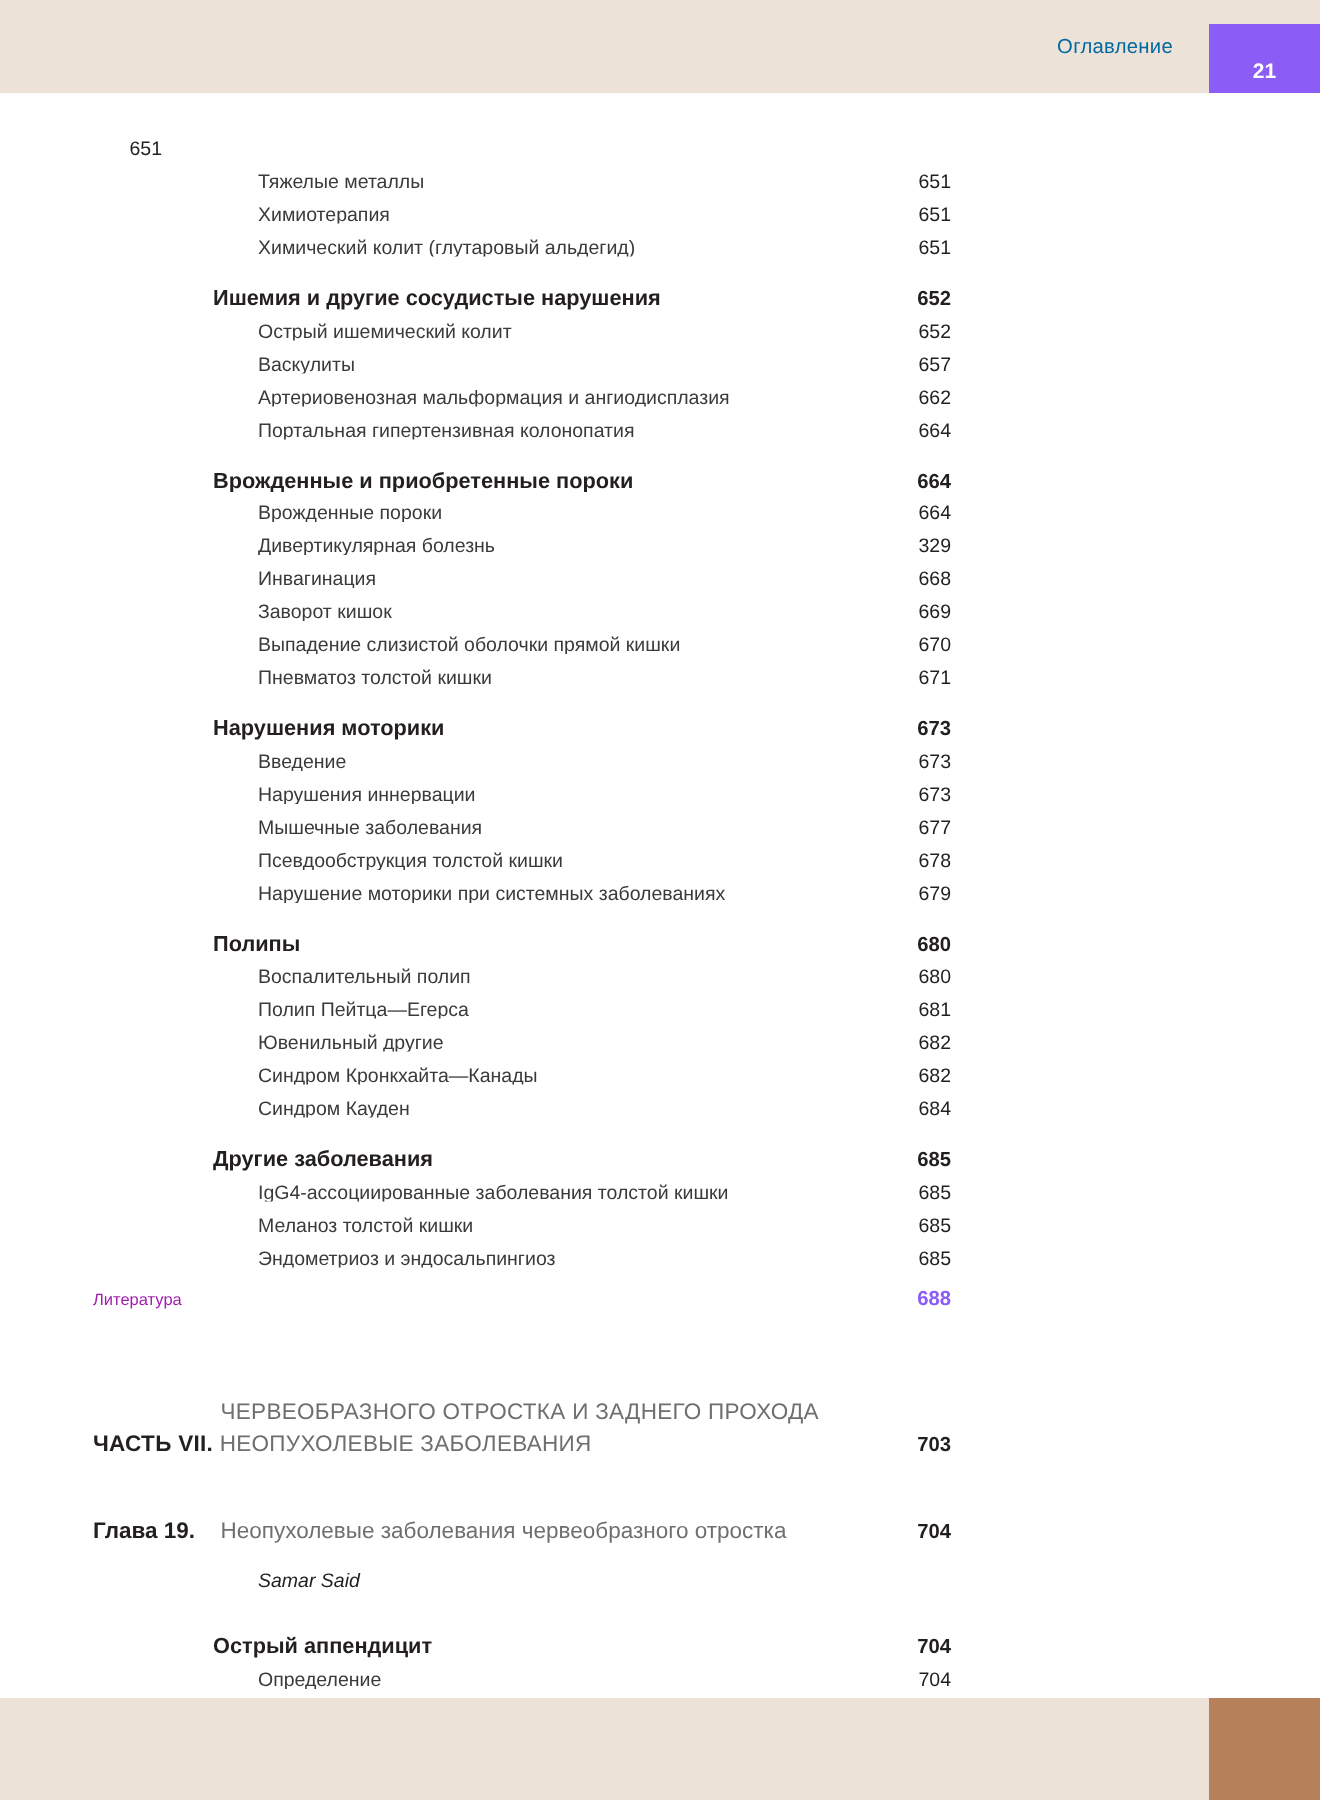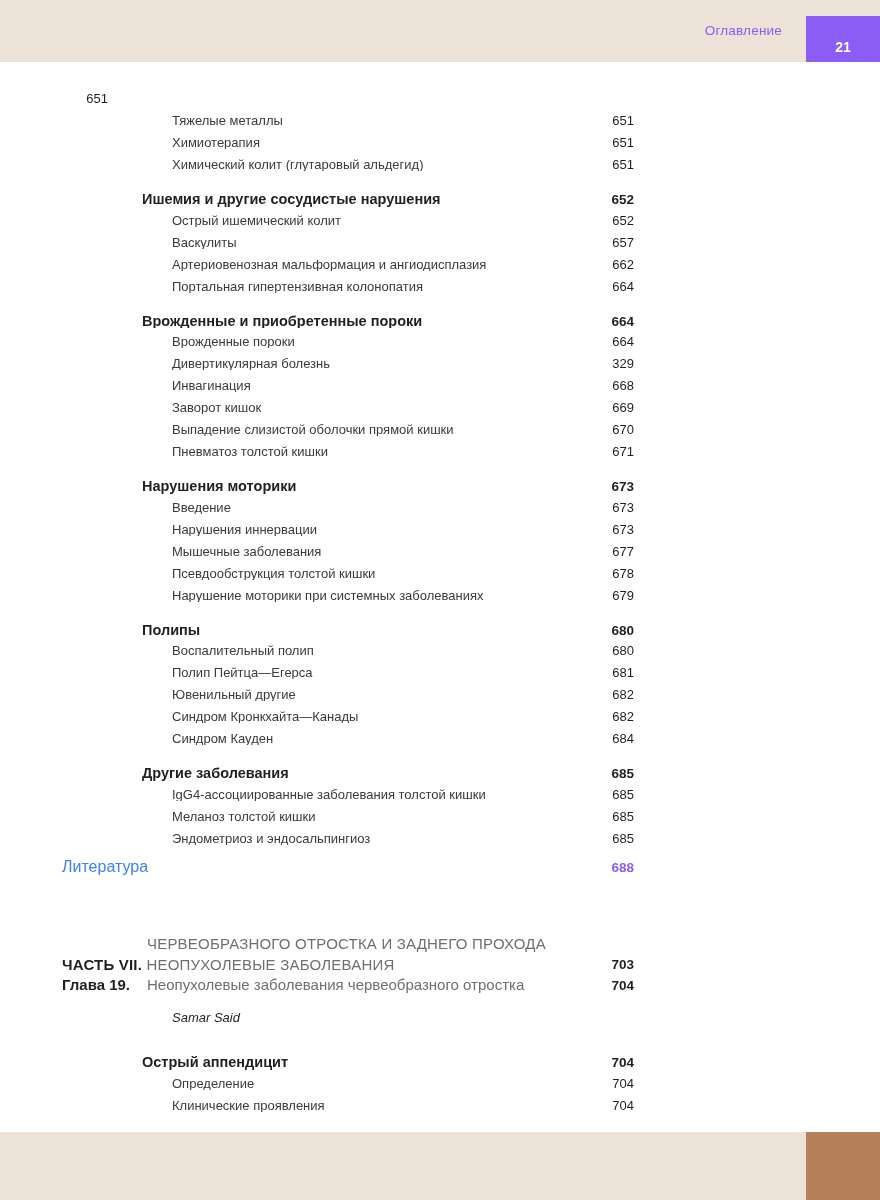--- a/index.html
+++ b/index.html
@@ -31,21 +31,21 @@
     height: 62px;
     background: #ece2d8;
   }
   .header-title {
     position: absolute;
     top: 0;
     right: 98px;
     height: 62px;
     line-height: 62px;
     font-size: 13.5px;
-    color: #8b5cf6;
+    color: #0369a1;
     letter-spacing: 0.2px;
   }
   .header-page-box {
     position: absolute;
     top: 16px;
     right: 0;
     width: 74px;
     height: 46px;
     background: #8b5cf6;
   }
@@ -130,22 +130,22 @@
   .lvl-sub {
     padding-bottom: 9px;
   }
 
   
   .lvl-lit {
     padding-top: 5px;
     padding-bottom: 6px;
   }
   .lvl-lit .toc-label {
-    font-size: 16px;
-    color: #3b82f6;
+    font-size: 11px;
+    color: #a21caf;
     padding-left: 0px;
   }
   .lvl-lit .toc-page {
     font-weight: bold;
     font-size: 13.5px;
     color: #8b5cf6;
   }
 
   
   .part-block {
@@ -174,20 +174,21 @@
     width: 46px;
     text-align: right;
     font-size: 13.5px;
     font-weight: bold;
     color: #231f20;
     padding-top: 24px;
   }
 
   
   .chapter-block {
+    margin-top: 38px;
     display: flex;
     align-items: baseline;
   }
   .chapter-num {
     flex: 0 0 auto;
     width: 85px;
     font-size: 15px;
     font-weight: bold;
     color: #231f20;
   }

